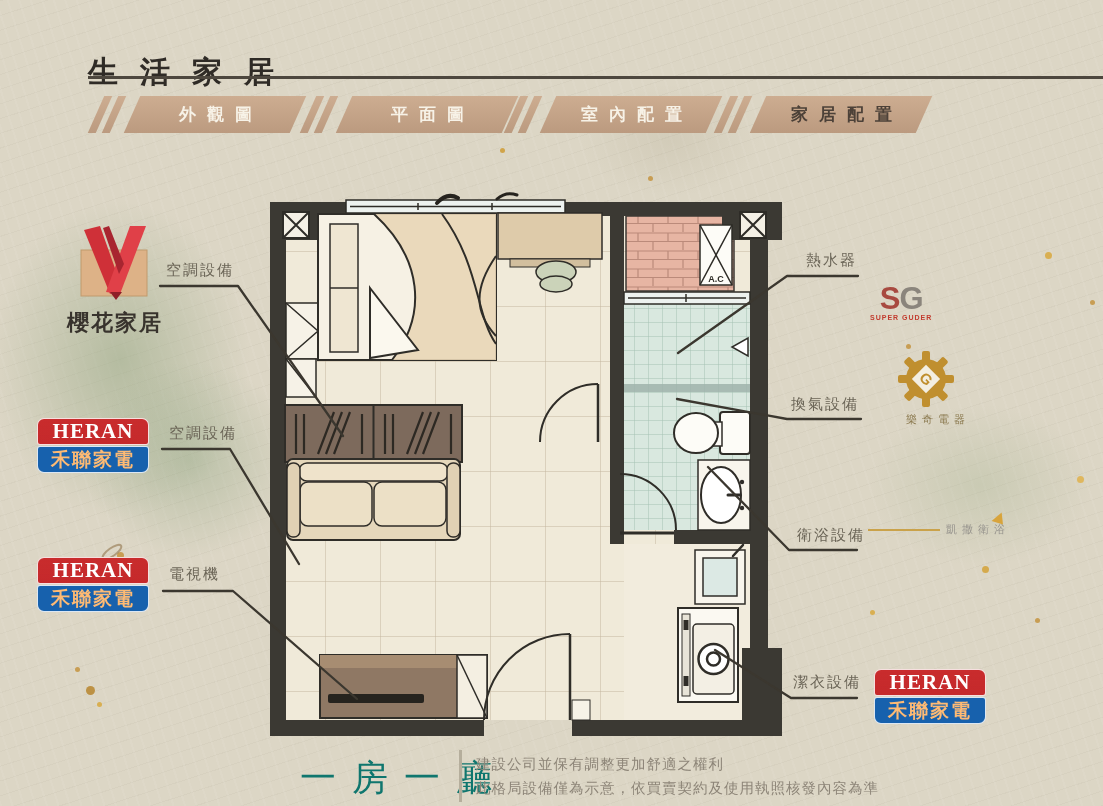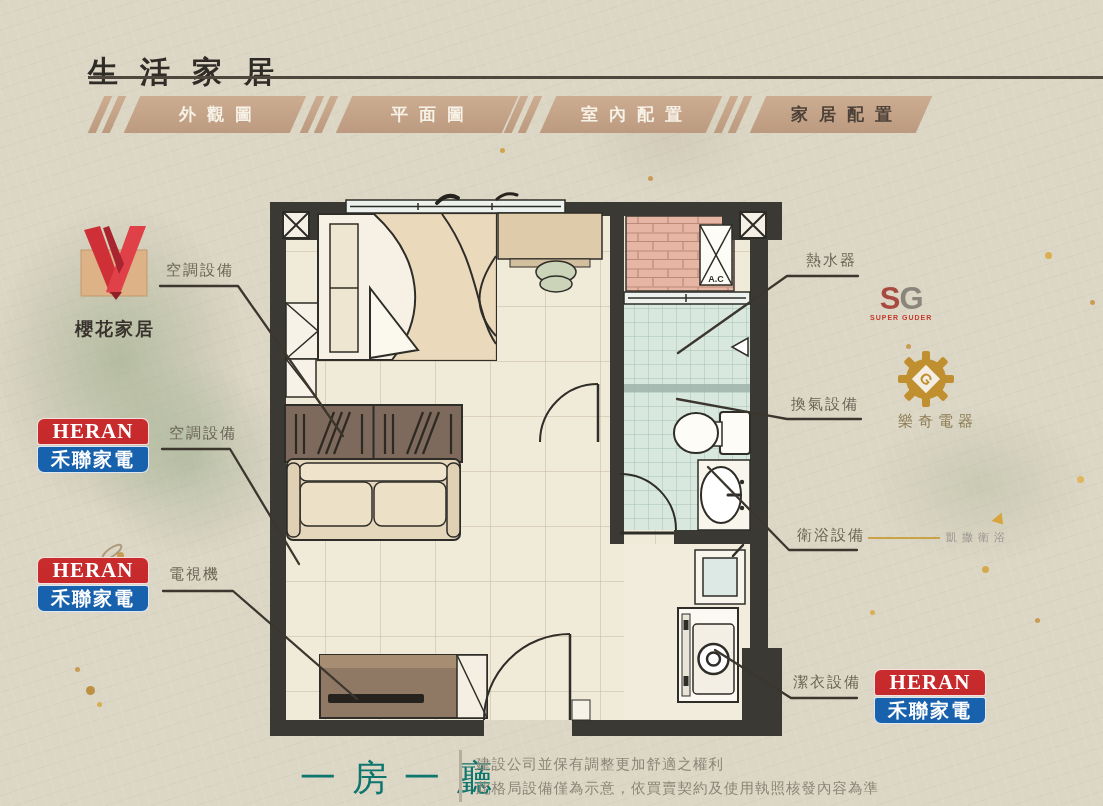--- a/index.html
+++ b/index.html
@@ -56,55 +56,55 @@
     transform:skewX(24deg); font-size:17px; font-weight:700;
     letter-spacing:11px; text-indent:11px; color:#f7f2e7; white-space:nowrap;
   }
   .tab-body.active span { color:#4c4138; }
 
   
   .anno { position:absolute; font-size:15px; color:#6b6557; letter-spacing:2px; font-weight:500; white-space:nowrap; }
 
   
   .sakura { position:absolute; left:55px; top:222px; width:120px; text-align:center; }
-  .sakura .zh { font-size:18px; font-weight:600; color:#38332d; letter-spacing:2px; margin-top:11px; white-space:nowrap; }
+  .sakura .zh { font-size:22px; font-weight:600; color:#38332d; letter-spacing:2px; margin-top:2px; white-space:nowrap; }
 
   .heran { position:absolute; width:112px; }
   .heran .red {
     background:linear-gradient(#d2343242, #c5292b) #c5292b; border:1px solid rgba(255,255,255,.85);
     border-radius:7px 7px 3px 3px; height:27px; display:flex; align-items:center; justify-content:center;
     font-family:"Liberation Serif", serif; font-weight:700; font-size:21px; color:#fff; letter-spacing:1px;
   }
   .heran .blue {
     background:#1761ad; border:1px solid rgba(255,255,255,.85); margin-top:1px;
     border-radius:3px 3px 7px 7px; height:27px; display:flex; align-items:center; justify-content:center;
-    font-weight:700; font-size:19px; color:#ffffff; letter-spacing:2px;
+    font-weight:700; font-size:19px; color:#fdba74; letter-spacing:2px;
   }
 
   .jialong { position:absolute; left:870px; top:252px; display:flex; align-items:flex-start; }
   .jialong .sg { display:flex; flex-direction:column; align-items:center; margin-right:4px;margin-top:32px; }
   .jialong .sg .letters { font-size:31px; font-weight:700; line-height:30px; letter-spacing:-1px; }
   .jialong .sg .letters .s { color:#a84a40; }
   .jialong .sg .letters .g { color:#8b857c; }
   .jialong .sg .sub { font-size:7px; color:#c23b2e; letter-spacing:1px; font-weight:700; }
   .jialong .brand { font-size:31px; font-weight:700; color:#c23b2e; letter-spacing:1px; line-height:34px; }
   .jialong .prod-col { display:flex; flex-direction:column; align-items:flex-end; }
   .jialong .product { font-size:27px; font-weight:700; color:#57524b; letter-spacing:1px; line-height:32px; }
   .jialong .sub2 { font-size:6.5px; color:#c23b2e; letter-spacing:.5px; font-weight:700; }
 
   .lifegear { position:absolute; left:843px; top:350px; width:166px; display:flex; flex-direction:column; align-items:center; }
   .lifegear .en { font-size:27px; font-weight:700; color:#46423b; letter-spacing:3px; margin-top:2px; }
-  .lifegear .zh { font-size:15px; color:#8d7c52; letter-spacing:5px; margin-top:4px;margin-left:24px; }
+  .lifegear .zh { font-size:11px; color:#8d7c52; letter-spacing:5px; margin-top:4px;margin-left:24px; }
 
   .caesar { position:absolute; left:868px; top:514px; width:150px; }
   .caesar .en { font-size:40px; font-weight:700; color:#8f8d89; letter-spacing:1px; line-height:42px; }
   .caesar .accent { position:absolute; left:125px; top:-2px; width:0; height:0;
     border-left:7px solid transparent; border-right:5px solid transparent; border-bottom:11px solid #d8a43c;
     transform:rotate(18deg); }
-  .caesar .row { display:flex; align-items:center; margin-top:16px; }
+  .caesar .row { display:flex; align-items:center; margin-top:8px; }
   .caesar .gold-line { width:72px; height:2px; background:#caa24a; margin-right:6px; }
   .caesar .zh { font-size:11px; color:#97948e; letter-spacing:5px; }
 
   
   .plan-type { position:absolute; left:300px; top:754px; font-size:36px; color:#0f766e;
     letter-spacing:16px; font-weight:500; white-space:nowrap; }
   .footer-divider { position:absolute; left:459px; top:750px; width:3px; height:52px; background:#b5ae9c; }
   .disclaimer { position:absolute; left:476px; top:752px; font-size:14.5px; color:#8d8578;
     line-height:24px; letter-spacing:1px; }
 

